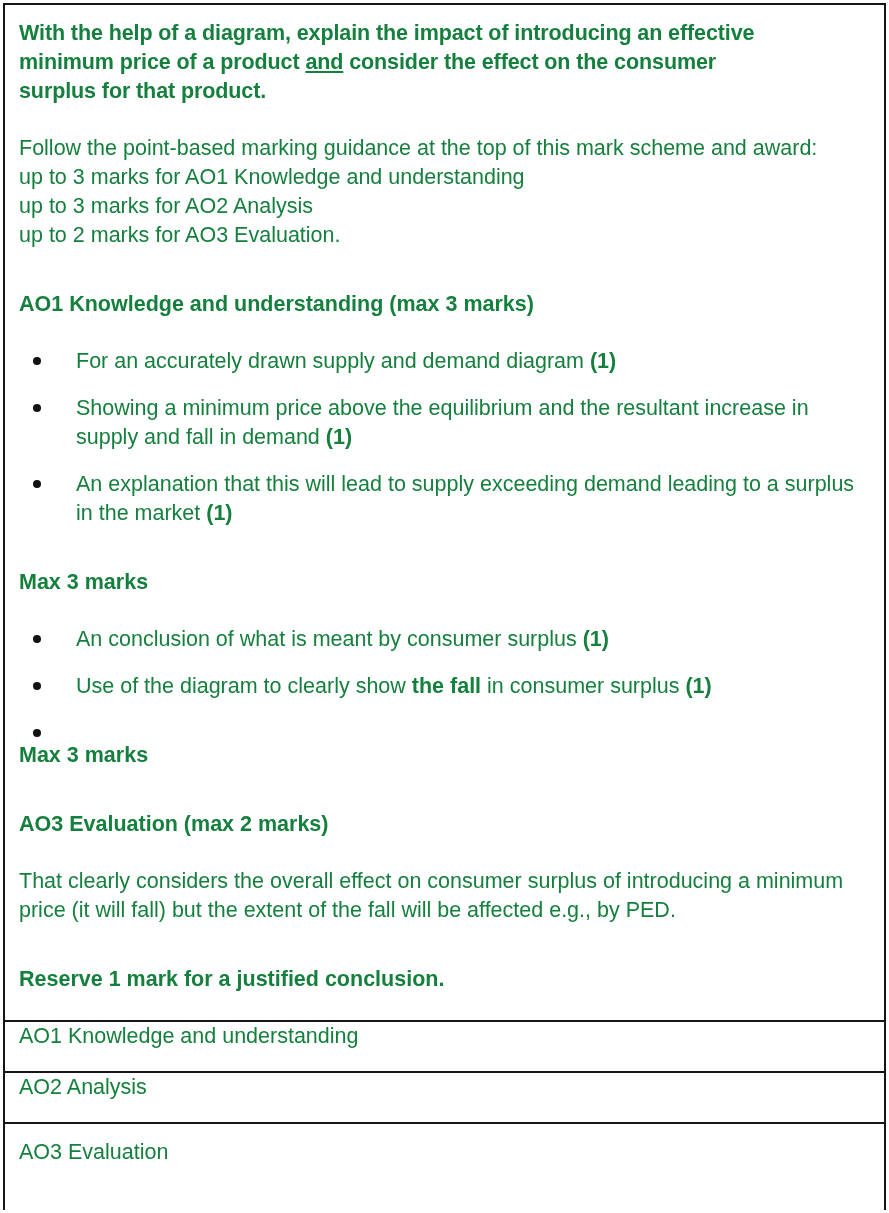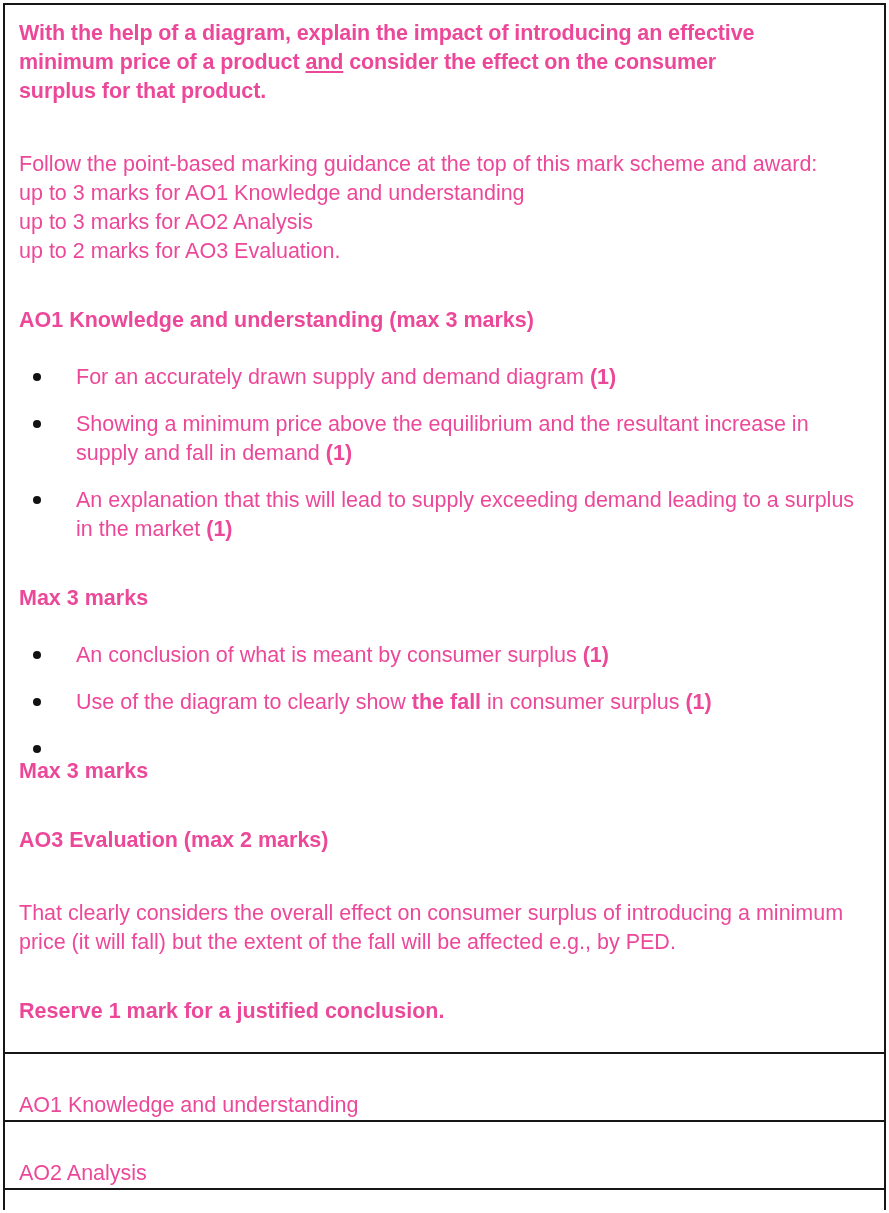--- a/index.html
+++ b/index.html
@@ -12,32 +12,32 @@
     margin: 3px 0 0 3px;
     width: 883px;
     height: 1207px;
     box-sizing: border-box;
     border: 2px solid #161616;
     border-bottom: none;
     overflow: hidden;
     font-family: "Liberation Sans", "DejaVu Sans", sans-serif;
     font-size: 21.5px;
     line-height: 29px;
-    color: #ec4899;
+    color: #15803d;
   }
   .doc-body {
     padding: 14px 14px 0 14px;
   }
   .q {
     font-weight: bold;
     white-space: pre-line;
     letter-spacing: -0.1px;
   }
   .para {
-    margin-top: 44px;
+    margin-top: 28px;
     white-space: pre-line;
   }
   .h {
     margin-top: 40px;
     font-weight: bold;
   }
   ul.blist {
     list-style: none;
     margin: 28px 0 0 0;
     padding: 0;
@@ -57,29 +57,29 @@
     border-radius: 50%;
     background: #121212;
   }
   .b { font-weight: bold; }
   .u { text-decoration: underline; }
   .ao-rows {
     margin-top: 26px;
   }
   .ao-row {
     border-top: 2px solid #161616;
-    height: 68px;
+    height: 51px;
     box-sizing: border-box;
     padding: 0 14px;
     display: flex;
-    align-items: flex-end;
+    align-items: flex-start;
   }
   .ao-row.last {
     height: 80px;
-    align-items: flex-end;
+    align-items: flex-start;
     padding-top: 14px;
   }
 </style>
 </head>
 <body>
 
 <div class="doc">
   <div class="doc-body">
 
     <div class="q"><span class="b">With the help of a diagram, explain the impact of introducing an effective

